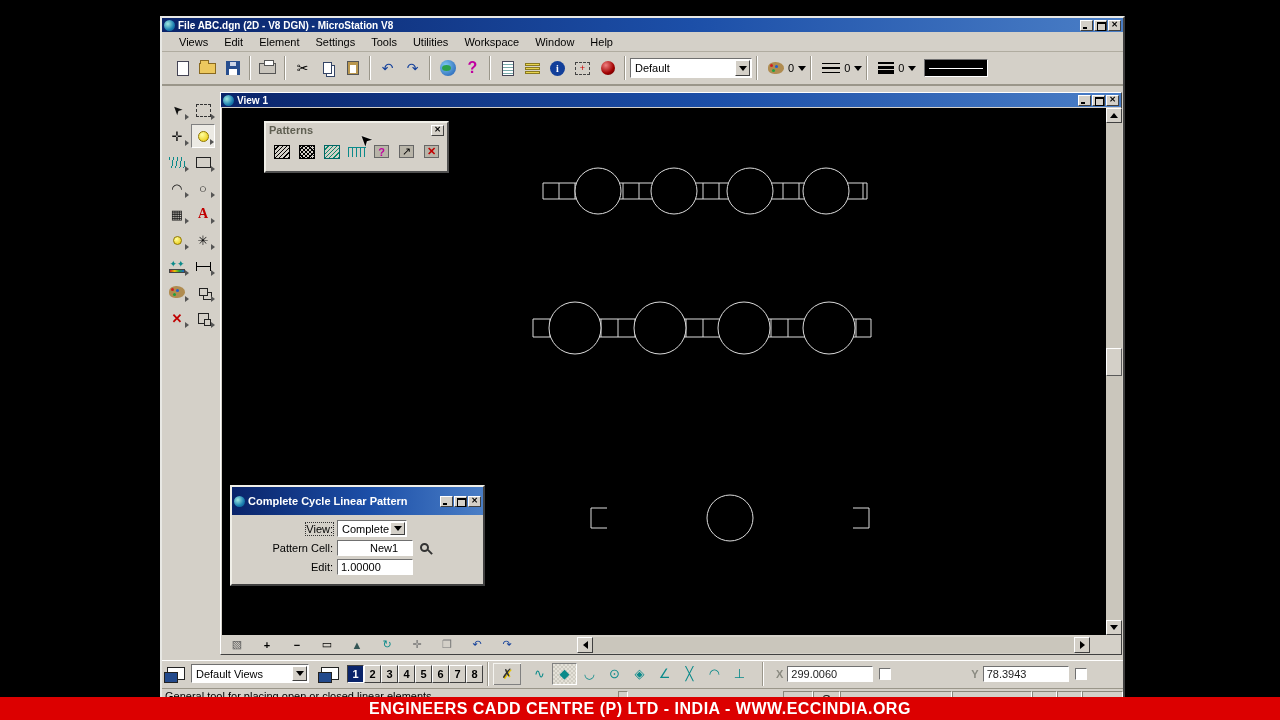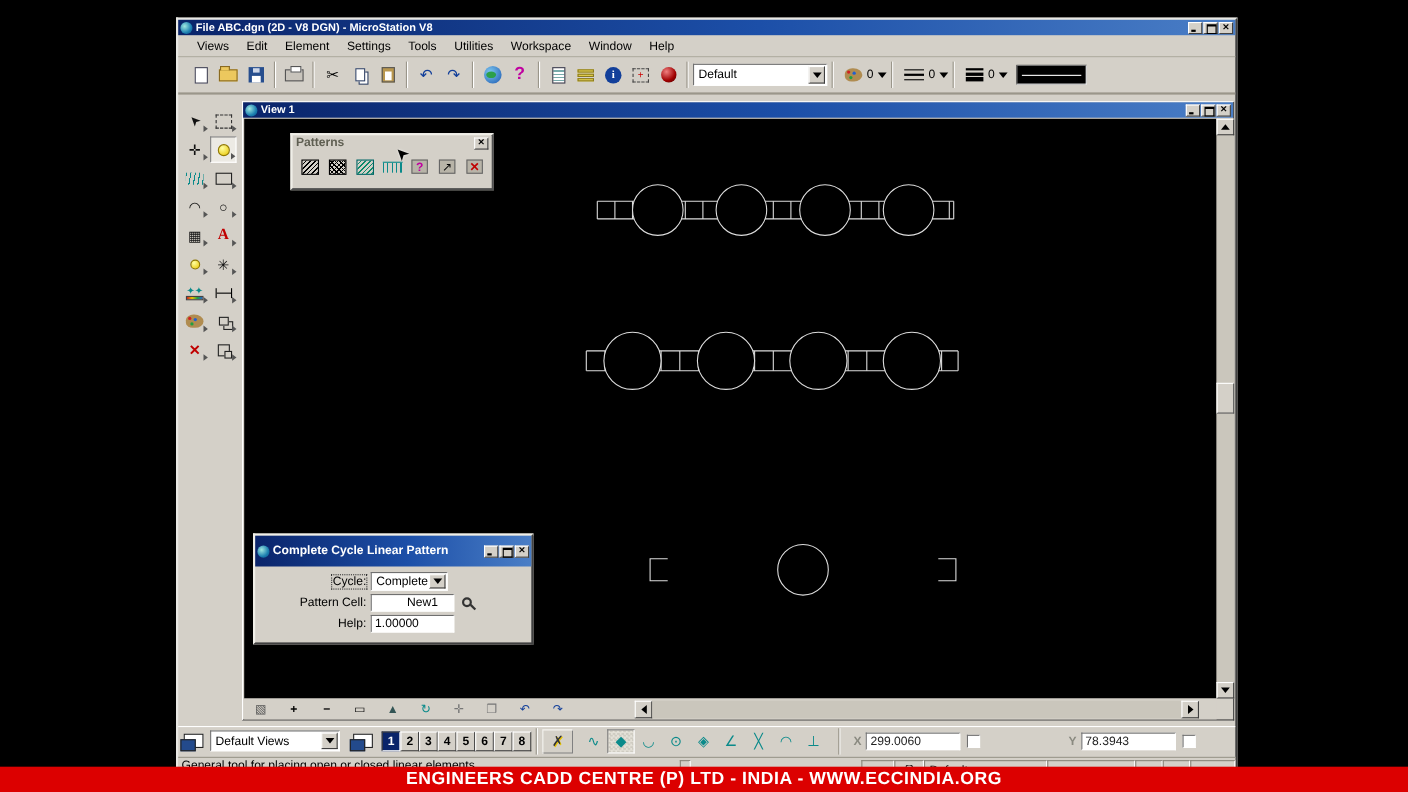--- a/index.html
+++ b/index.html
@@ -463,35 +463,35 @@
     <div class="titlebar">
       <span class="tlogo"></span>
       <span>Complete Cycle Linear Pattern</span>
       <span class="wbtns">
         <span class="wbtn mini"></span>
         <span class="wbtn maxi"></span>
         <span class="wbtn">✕</span>
       </span>
     </div>
     <div class="drow" style="margin-top:5px;">
-      <span class="dlabel"><span class="dotted">Cycle:</span></span>
+      <span class="dlabel"><span class="dotted">View:</span></span>
       <span class="combo" style="width:70px;height:17px;">
         <span>Complete</span>
         <span class="arrowbtn" style="background:#d4d0c8;">
             <span class="tri-dn"></span>
           </span>
       </span>
     </div>
     <div class="drow">
       <span class="dlabel">Pattern Cell:</span>
       <input class="dinput" style="width: 76px; padding-left: 32px;" value="New1">
       <span class="mag"></span>
     </div>
     <div class="drow">
-      <span class="dlabel">Help:</span>
+      <span class="dlabel">Edit:</span>
       <input class="dinput" style="width: 76px;" value="1.00000">
     </div>
   </div>
 
   <div id="btoolbar" class="abs">
     <span class="i-dualview"></span>
     <span class="combo" style="width:118px;height:19px;margin-left:6px;">
       <span>Default Views</span>
       <span class="arrowbtn">
           <span class="tri-dn"></span>

